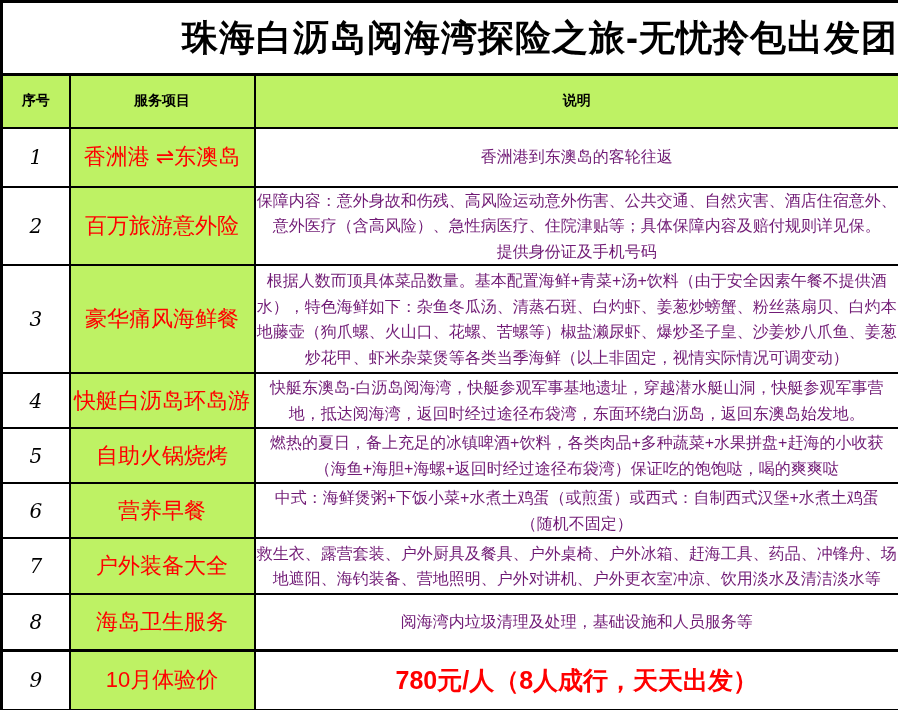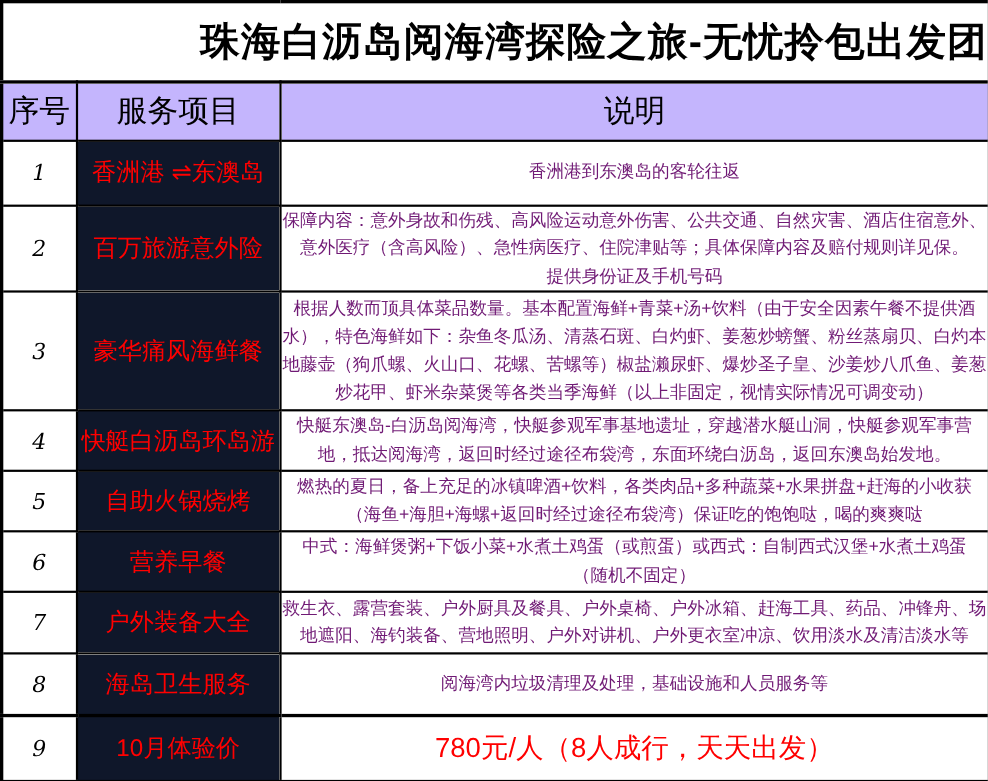--- a/index.html
+++ b/index.html
@@ -30,53 +30,53 @@
   }
   .title-cell {
     font-size: 36px;
     font-weight: bold;
     text-align: right;
     color: #000000;
     border-bottom: 3px solid #000000 !important;
     letter-spacing: 1px;
   }
   .header-row td {
-    font-size: 28px;
-    font-weight: normal;
+    font-size: 14px;
+    font-weight: bold;
     text-align: center;
     color: #000000;
-    background: #c4b5fd;
+    background: #bef264;
   }
   .no-cell {
     font-family: "DejaVu Serif", serif;
     font-style: italic;
     font-size: 20px;
     text-align: center;
     color: #000000;
   }
   .svc-cell {
-    background: #0f172a;
+    background: #bef264;
     color: #FF0000;
     font-size: 22px;
     text-align: center;
     padding: 0 2px;
   }
   .desc-cell {
     font-size: 16px;
     line-height: 1.6;
     text-align: center;
     color: #701a75;
     padding: 0 5px;
     white-space: pre-line;
   }
   .price-cell {
     color: #FF0000;
     font-size: 25px;
     line-height: 1.2;
-    font-weight: 400;
+    font-weight: 700;
   }
   tr.thick-top td {
     border-top: 3px solid #000000;
   }
 </style>
 </head>
 <body>
 
 <div class="page">
   <table class="pkg">

